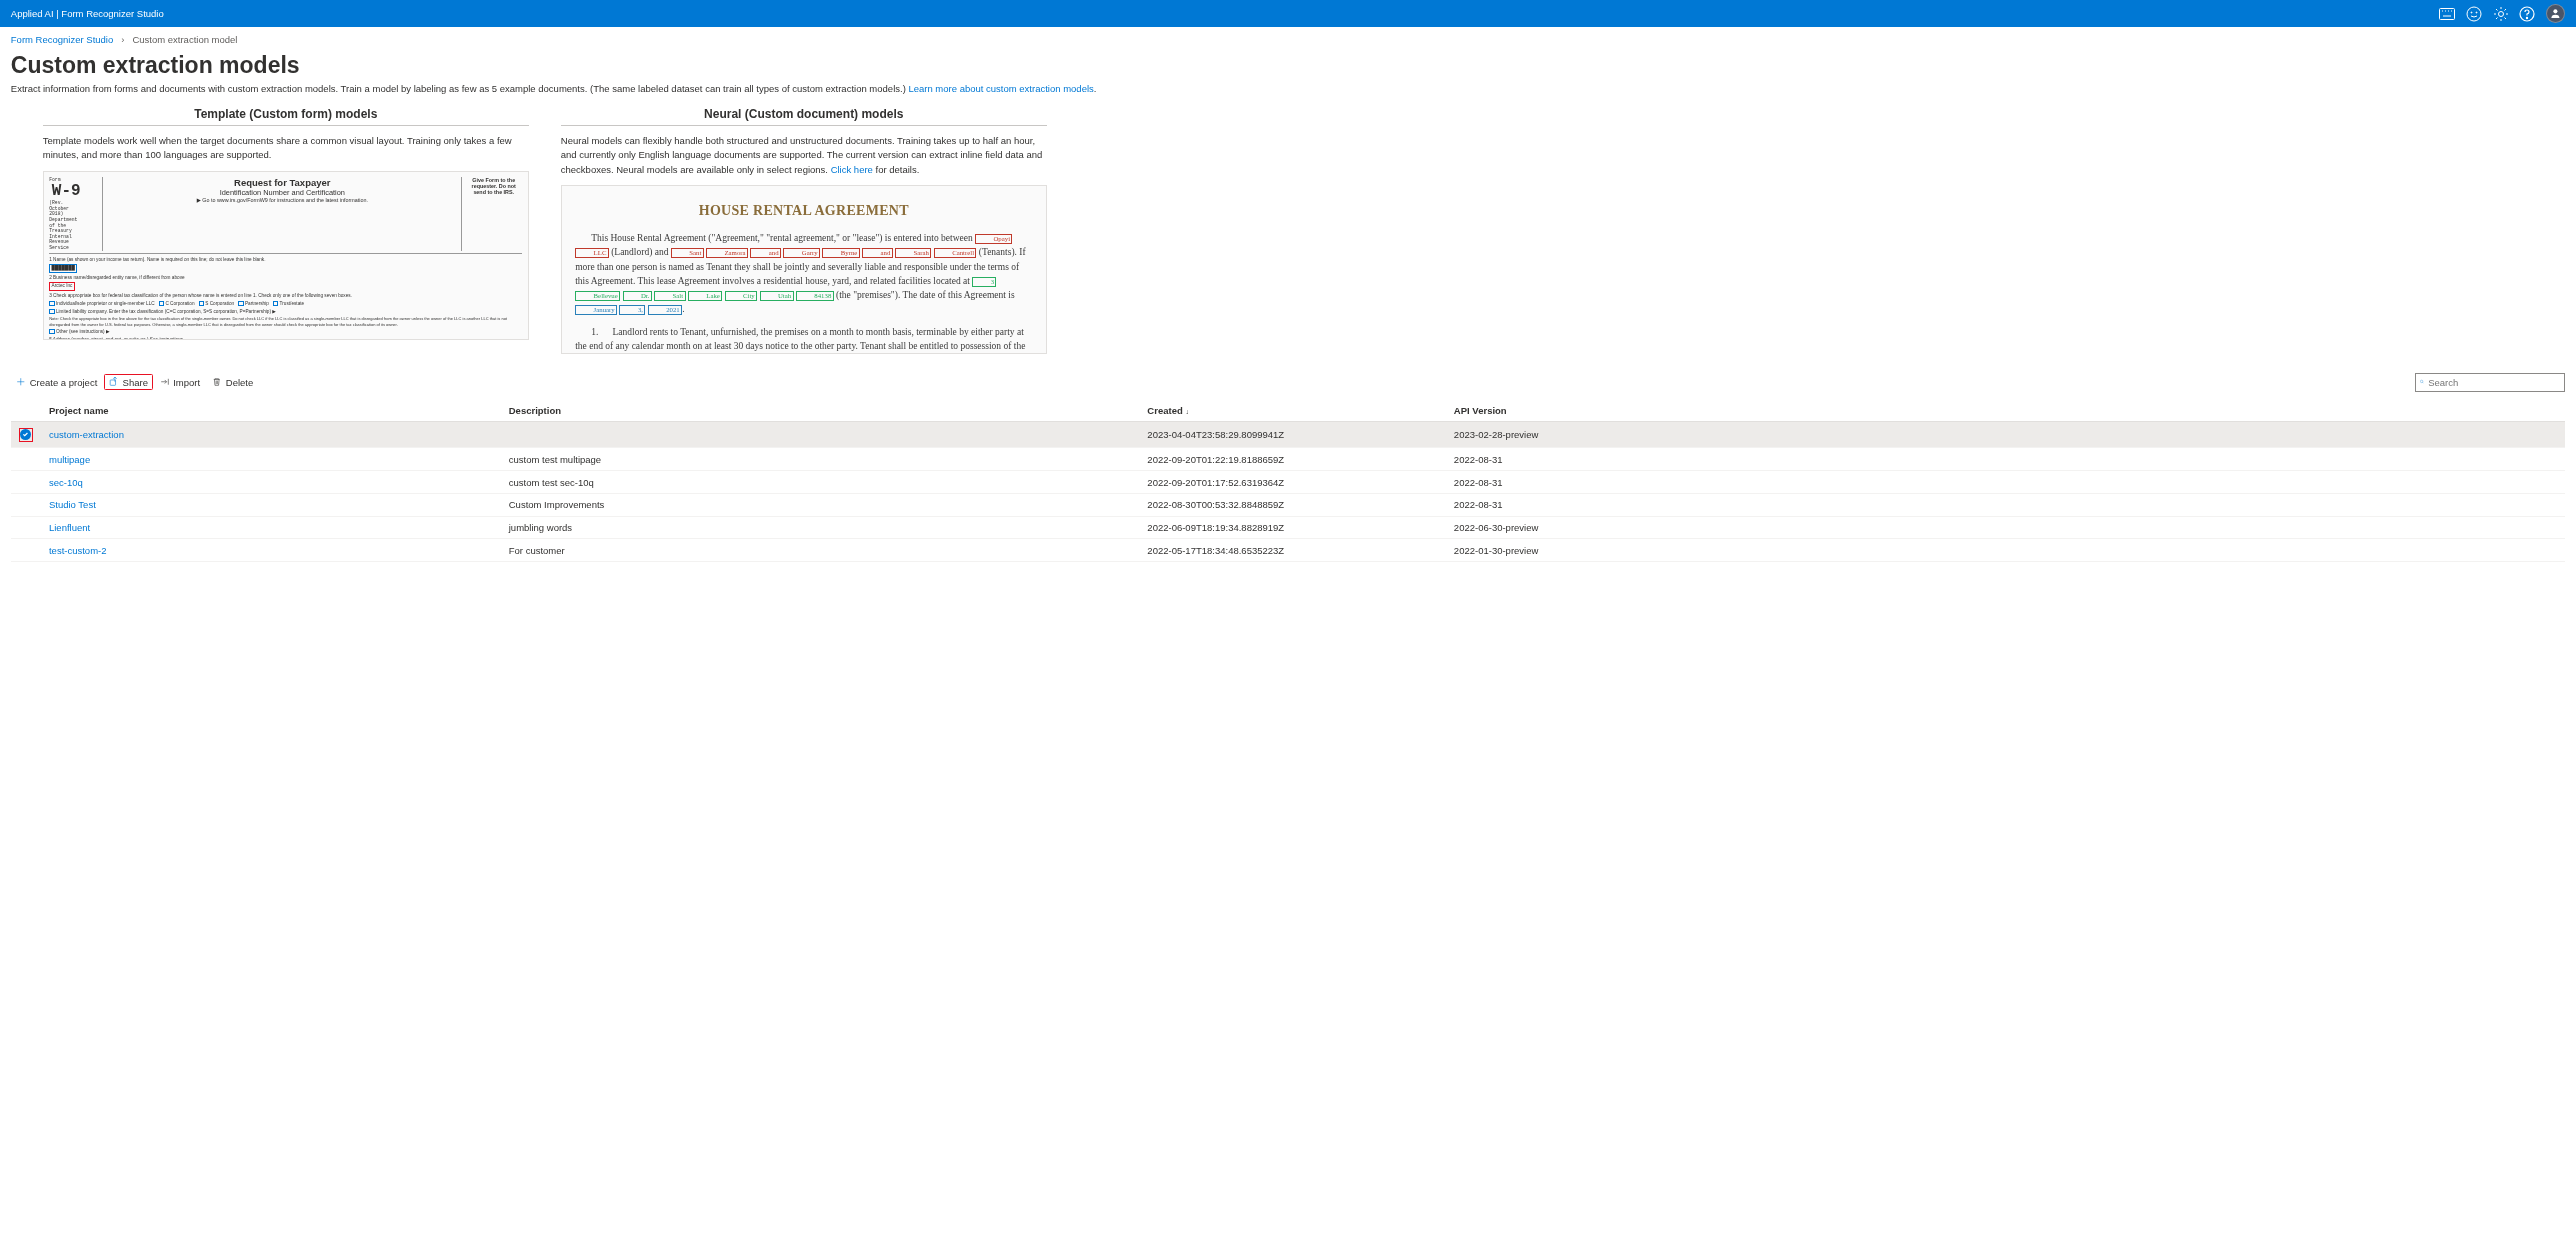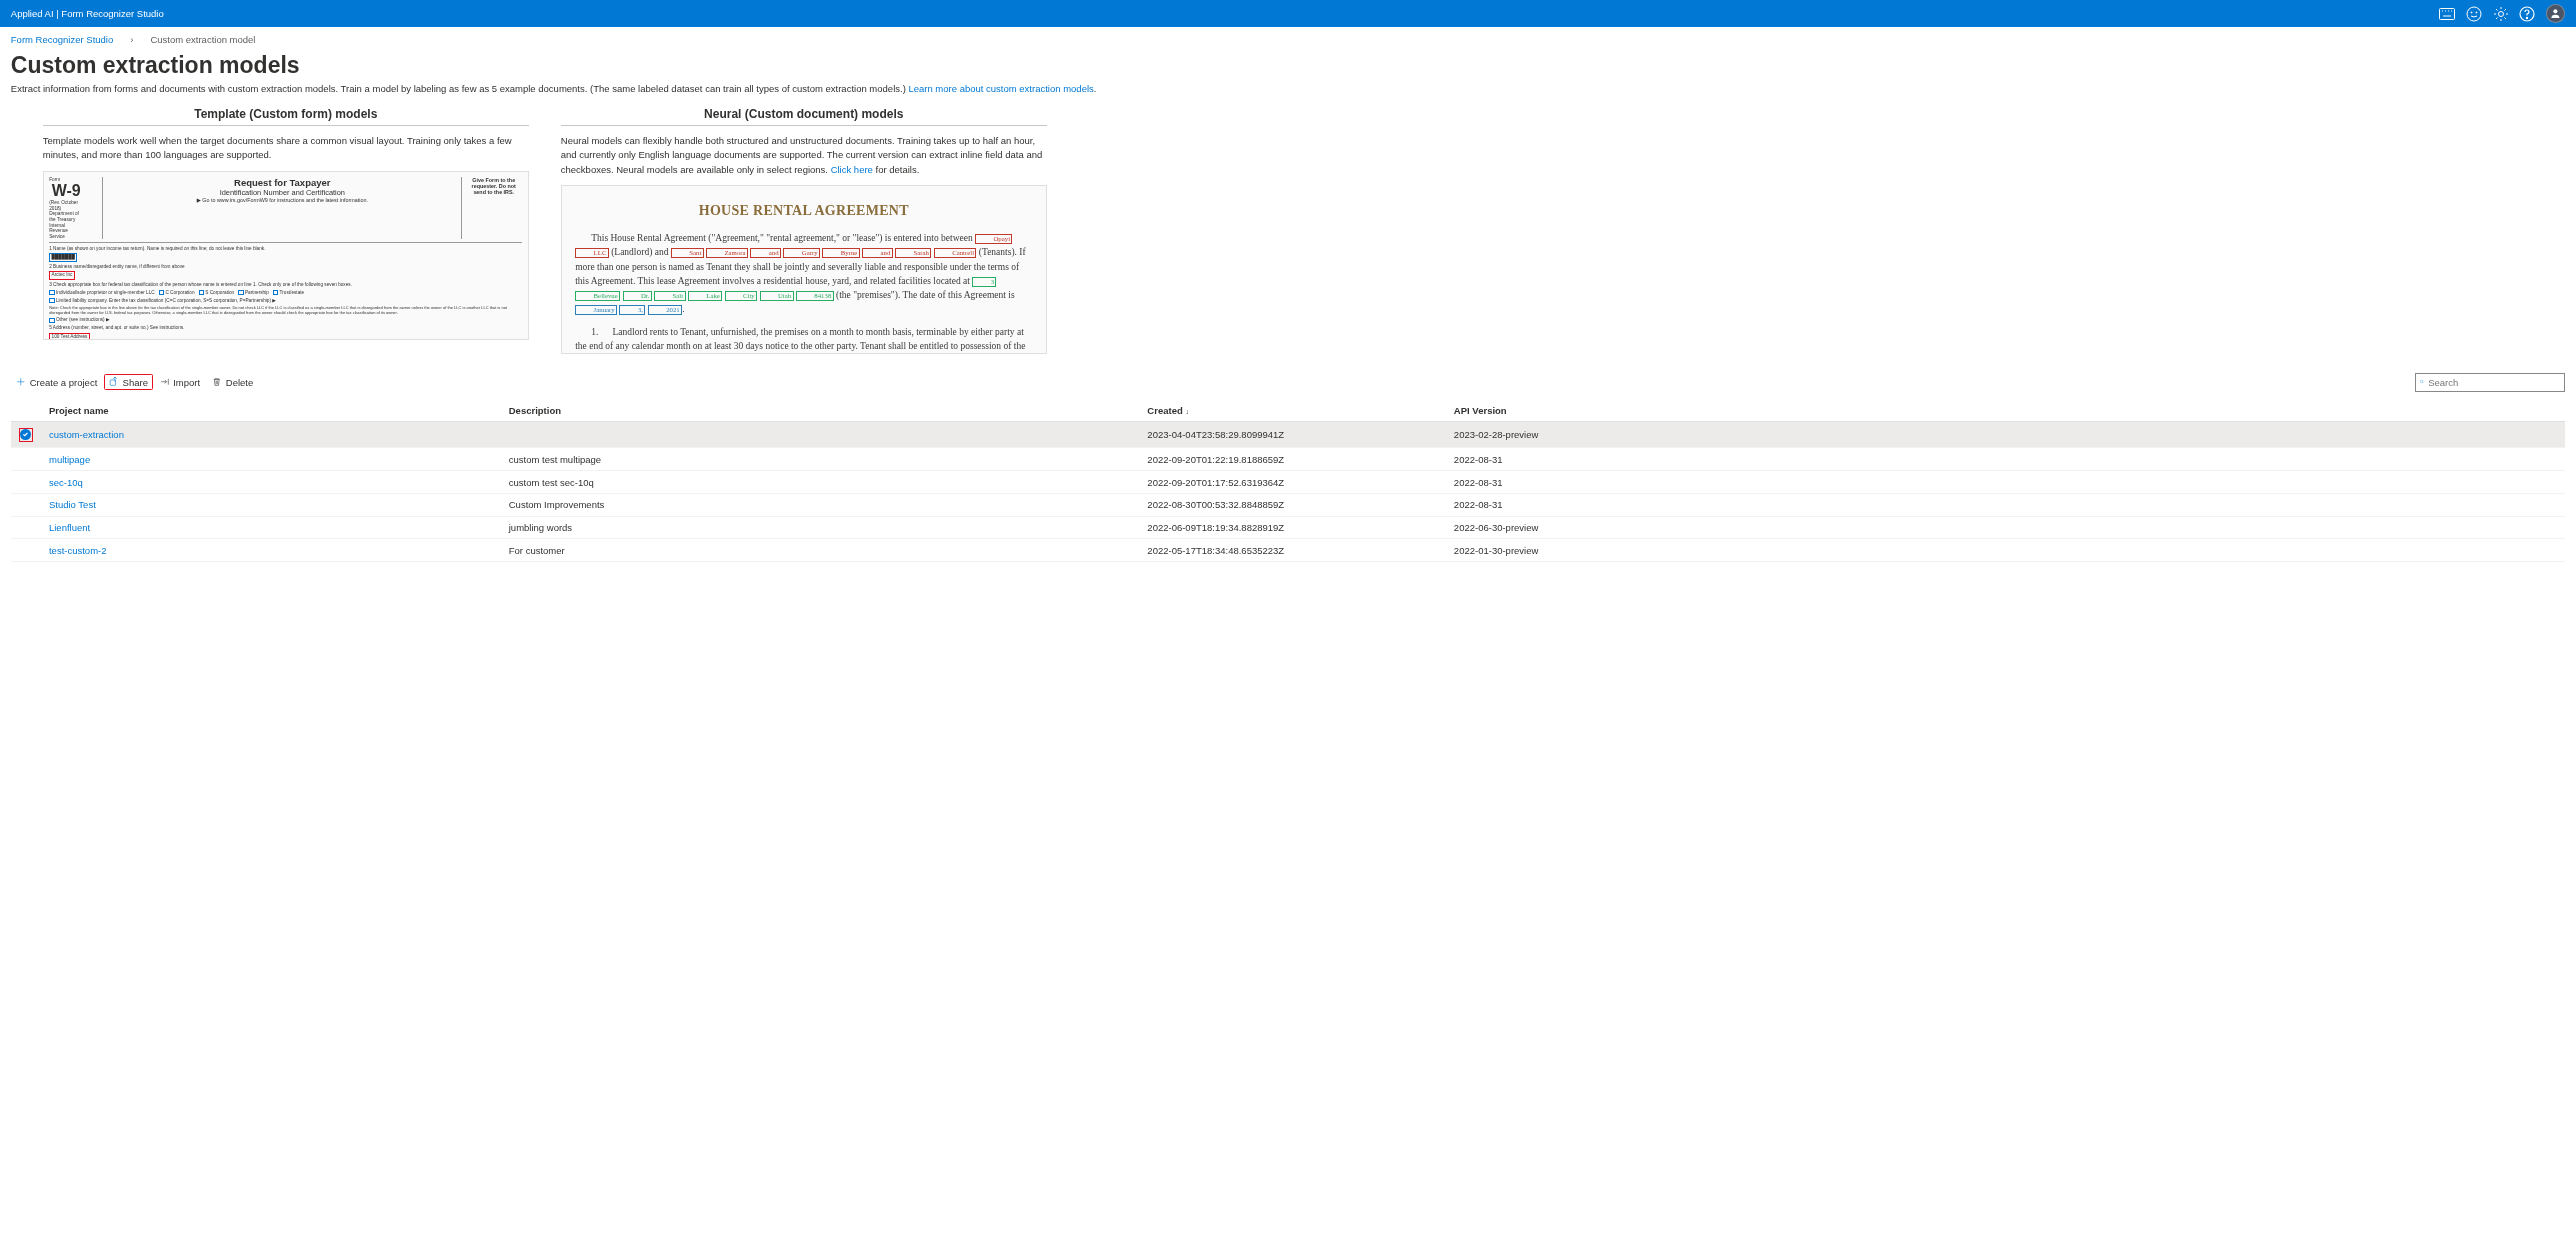--- a/index.html
+++ b/index.html
@@ -7,42 +7,42 @@
 
 
 .top-header { background: #0078d4; color: #fff; height: 27px; display: flex; align-items: center; padding: 0 10.8px; justify-content: space-between; }
 .top-header .title { font-size: 9.5px; font-weight: 400; }
 .top-header .right { display: flex; align-items: center; gap: 10.8px; }
 .top-header .icon-btn { width: 16px; height: 16px; display: flex; align-items: center; justify-content: center; cursor: pointer; color: #fff; }
 .avatar { width: 19px; height: 19px; border-radius: 50%; background: #4a5568; border: 0.7px solid rgba(255,255,255,0.3); display: flex; align-items: center; justify-content: center; }
 .avatar svg { width: 10.8px; height: 10.8px; }
 
 
-.breadcrumb { padding: 6.8px 10.8px; font-size: 9.5px; color: #605e5c; display: flex; align-items: center; gap: 17px; }
+.breadcrumb { padding: 6.8px 10.8px; font-size: 9.5px; color: #605e5c; display: flex; align-items: center; gap: 8px; }
 .breadcrumb a { color: #0078d4; text-decoration: none; }
 .breadcrumb .sep { color: #605e5c; }
 .breadcrumb .current { color: #605e5c; }
 
 
 .content { padding: 0 10.8px 16px 10.8px; }
 .page-title { font-size: 23px; font-weight: 600; color: #323130; margin-bottom: 4px; }
 .page-desc { font-size: 9.5px; color: #323130; margin-bottom: 13.5px; }
 .page-desc a { color: #0078d4; text-decoration: none; }
 
 
 .model-types { display: flex; gap: 32px; margin-bottom: 16px; padding: 0 32px; }
 .model-col { flex: 1; max-width: 486px; }
 .model-col h3 { font-size: 12px; font-weight: 600; text-align: center; padding-bottom: 4px; border-bottom: 0.7px solid #c8c6c4; margin-bottom: 8px; }
 .model-col p { font-size: 9.5px; line-height: 1.5; margin-bottom: 8px; }
 .model-col p a { color: #0078d4; text-decoration: none; }
 .example-img { border: 0.7px solid #e1dfdd; height: 169px; background: #fafafa; position: relative; overflow: hidden; padding: 5.4px; font-size: 6px; }
 
 
 .w9 { display: flex; gap: 5.4px; }
-.w9-left { width: 54px; border-right: 0.7px solid #999; padding-right: 19px; }
+.w9-left { width: 54px; border-right: 0.7px solid #999; padding-right: 19px; font-family: Liberation Mono, monospace; }
 .w9-title { font-size: 16px; font-weight: bold; text-align: center; }
 .w9-subtitle { font-size: 4.7px; line-height: 1.2; }
 .w9-center { flex: 1; text-align: center; }
 .w9-center .req { font-size: 9.5px; font-weight: bold; }
 .w9-center .sub { font-size: 7.4px; font-weight: normal; }
 .w9-center .go { font-size: 5.4px; }
 .w9-right { width: 61px; font-size: 5.4px; font-weight: bold; text-align: center; border-left: 0.7px solid #999; padding-left: 2.7px; }
 .w9-body { border-top: 0.7px solid #999; margin-top: 2.7px; padding-top: 2.7px; font-size: 4.7px; line-height: 1.4; }
 .w9-box { border: 1.4px solid #e81123; display: inline-block; padding: 0 1.4px; margin: 0.7px 0; font-size: 4.7px; }
 .w9-cb { display: inline-block; width: 5.4px; height: 5.4px; border: 0.7px solid #0078d4; margin-right: 1.4px; vertical-align: middle; }

